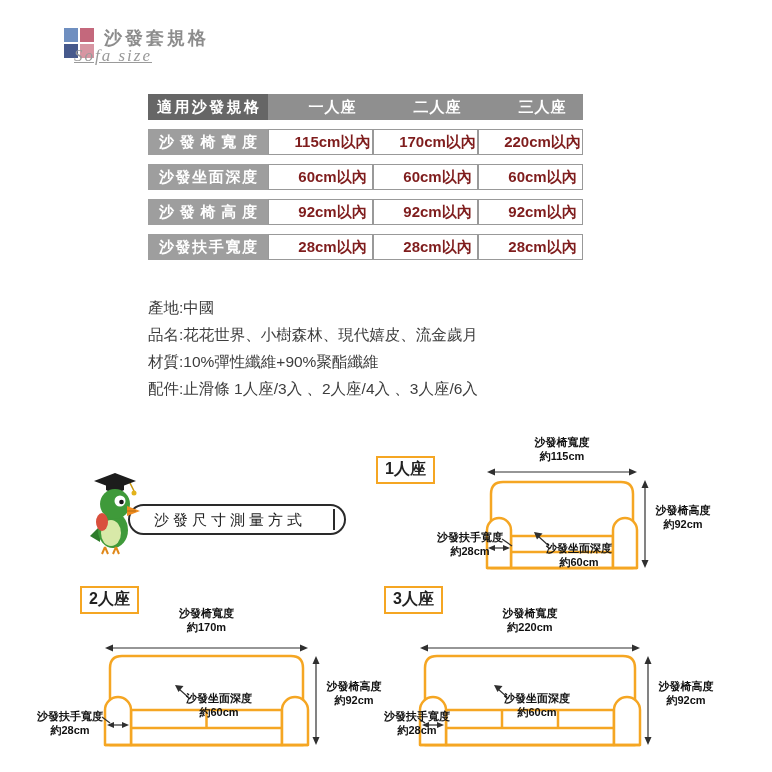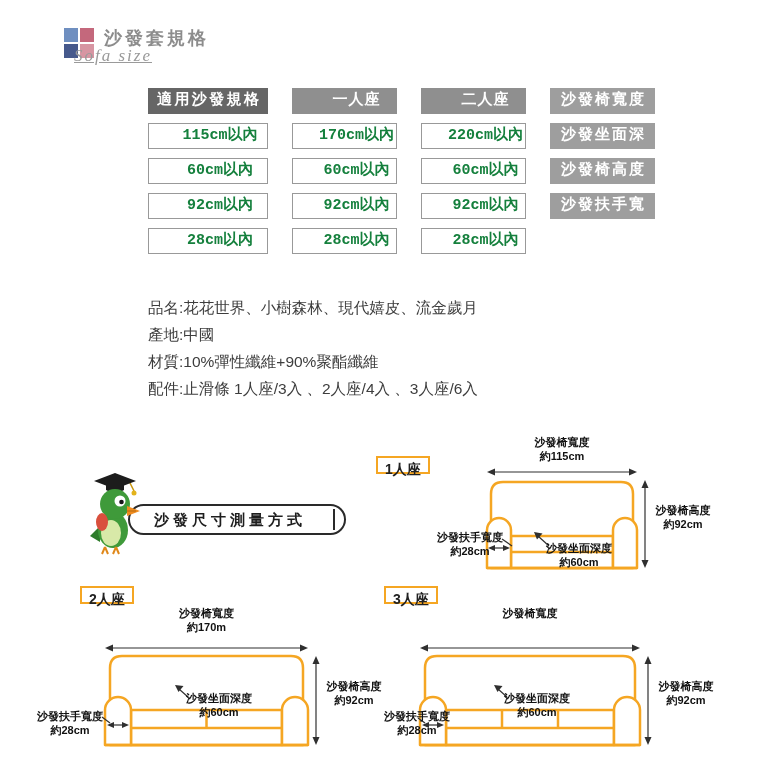--- a/index.html
+++ b/index.html
@@ -8,41 +8,41 @@
   .page { position:relative; width:772px; height:772px; background:#fff; overflow:hidden; }
 
   
   .logo { position:absolute; left:64px; top:24px; width:220px; height:62px; }
   .logo-squares { position:absolute; left:0; top:4px; display:grid; grid-template-columns:14px 14px; grid-template-rows:14px 14px; gap:2px; }
   .sq1{background:#6f8fc0}.sq2{background:#c4687c}.sq3{background:#46598c}.sq4{background:#d795a2}
   .logo-title { position:absolute; left:40px; top:2px; font-size:18px; font-weight:bold; color:#8c8c8c; letter-spacing:3px; white-space:nowrap; }
   .logo-sub { position:absolute; left:10px; top:22px; font-style:italic; font-family:"Liberation Serif","DejaVu Serif",serif; font-size:17px; color:#9a9a9a; letter-spacing:2px; white-space:nowrap;text-decoration:underline; }
 
   
-  .spec-table { position:absolute; left:148px; top:88px; display:grid; grid-template-columns:120px 105px 105px 105px; gap:9px 24px;font-family:Liberation Mono, monospace; }
+  .spec-table { position:absolute; left:148px; top:94px; display:grid; grid-template-columns:120px 105px 105px 105px; gap:9px 0; }
   .cell { height:26px; font-size:15px; font-weight:bold; text-align:center; line-height:26px; overflow:hidden;padding-left:24px; }
   .cell.corner { background:#666; color:#fff; text-align:justify; text-align-last:justify; padding:0 9px; }
   .cell.head { background:#8f8f8f; color:#fff; letter-spacing:1px; }
   .cell.rowlab { background:#9e9e9e; color:#fff; text-align:justify; text-align-last:justify; padding:0 11px; }
-  .cell.val { background:#fff; border:1px solid #999; color:#15803d; line-height:24px; }
+  .cell.val { background:#fff; border:1px solid #999; color:#7f1d1d; line-height:24px; }
 
   
   .product-info { position:absolute; left:148px; top:294px; font-size:15.5px; color:#3d3d3d; line-height:27px; }
 
   
   .measure { position:absolute; left:88px; top:468px; width:292px; height:98px; }
   .banner { position:absolute; left:40px; top:36px; width:218px; height:31px; border:2px solid #2a2a2a; border-radius:16px; background:#fff; }
   .banner::after { content:""; position:absolute; right:9px; top:3px; bottom:3px; width:2px; background:#2a2a2a; }
-  .banner-text { position:absolute; left:2px; right:16px; top:0; height:27px; line-height:27px; text-align:center; font-size:15px; letter-spacing:4px; color:#1e1e1e; font-weight:700; white-space:nowrap; }
+  .banner-text { position:absolute; left:2px; right:16px; top:0; height:27px; line-height:27px; text-align:center; font-size:15px; letter-spacing:4px; color:#1e1e1e; font-weight:400; white-space:nowrap; }
   .mascot-svg { position:absolute; left:0; top:0; }
 
   
   .diagram { position:absolute; }
   .diag-svg { position:absolute; left:0; top:0; }
-  .seat-badge { position:absolute; border:2px solid #f5a623; background:#fff; color:#222; font-size:14px; font-weight:bold; height:18px; line-height:22px; padding:0 7px; white-space:nowrap; }
+  .seat-badge { position:absolute; border:2px solid #f5a623; background:#fff; color:#222; font-size:16px; font-weight:bold; height:28px; line-height:22px; padding:0 7px; white-space:nowrap; }
   .dim-label { position:absolute; text-align:center; font-size:11px; font-weight:bold; color:#111; line-height:13.5px; white-space:nowrap; }
   .sofa { fill:#fff; stroke:#f5a623; stroke-width:2.5; stroke-linejoin:round; }
   .sofaline { stroke:#f5a623; stroke-width:2.5; fill:none; }
   .dim { stroke:#2f2f2f; stroke-width:1.2; }
   .dimf { fill:#2f2f2f; stroke:none; }
 </style>
 </head>
 <body>
 
 <div class="page">
@@ -55,20 +55,21 @@
       <div class="sq4"></div>
     </div>
     <div class="logo-title">沙發套規格</div>
     <div class="logo-sub">Sofa size</div>
   </div>
 
   <div class="spec-table">
     <div class="cell corner">適用沙發規格</div>
     <div class="cell head">一人座</div>
     <div class="cell head">二人座</div>
+    <div class="cell head">三人座</div>
 
     <div class="cell rowlab">沙發椅寬度</div>
     <div class="cell val">115cm以內</div>
     <div class="cell val">170cm以內</div>
     <div class="cell val">220cm以內</div>
 
     <div class="cell rowlab">沙發坐面深度</div>
     <div class="cell val">60cm以內</div>
     <div class="cell val">60cm以內</div>
     <div class="cell val">60cm以內</div>
@@ -78,22 +79,22 @@
     <div class="cell val">92cm以內</div>
     <div class="cell val">92cm以內</div>
 
     <div class="cell rowlab">沙發扶手寬度</div>
     <div class="cell val">28cm以內</div>
     <div class="cell val">28cm以內</div>
     <div class="cell val">28cm以內</div>
   </div>
 
   <div class="product-info">
+    <div>產地:中國</div>
     <div>品名:花花世界、小樹森林、現代嬉皮、流金歲月</div>
-    <div>產地:中國</div>
     <div>材質:10%彈性纖維+90%聚酯纖維</div>
     <div>配件:止滑條 1人座/3入 、2人座/4入 、3人座/6入</div>
   </div>
 
   <div class="measure">
     <div class="banner">
       <div class="banner-text">沙發尺寸測量方式</div>
     </div>
     <svg class="mascot-svg" width="54" height="88" viewBox="0 0 54 88">
       <line x1="40" y1="11" x2="46" y2="23" stroke="#c9960c" stroke-width="1.5"></line>
@@ -243,20 +244,21 @@
         <polygon class="dimf" points="66,145 59,142 59,148"></polygon>
       </g>
       <g>
         <line class="dim" x1="129" y1="117" x2="120" y2="109"></line>
         <polygon class="dimf" points="116,105 124.5,106 119.5,112"></polygon>
       </g>
     </svg>
     <div class="seat-badge" style="left:6px;top:6px">3人座</div>
     <div class="dim-label" style="left:52px;top:27px;width:200px">
       <div>沙發椅寬度</div>
+      <div>約220cm</div>
     </div>
     <div class="dim-label" style="left:276px;top:100px;width:64px">
       <div>沙發椅高度</div>
       <div>約92cm</div>
     </div>
     <div class="dim-label" style="left:6px;top:130px;width:66px">
       <div>沙發扶手寬度</div>
       <div>約28cm</div>
     </div>
     <div class="dim-label" style="left:124px;top:112px;width:70px">

